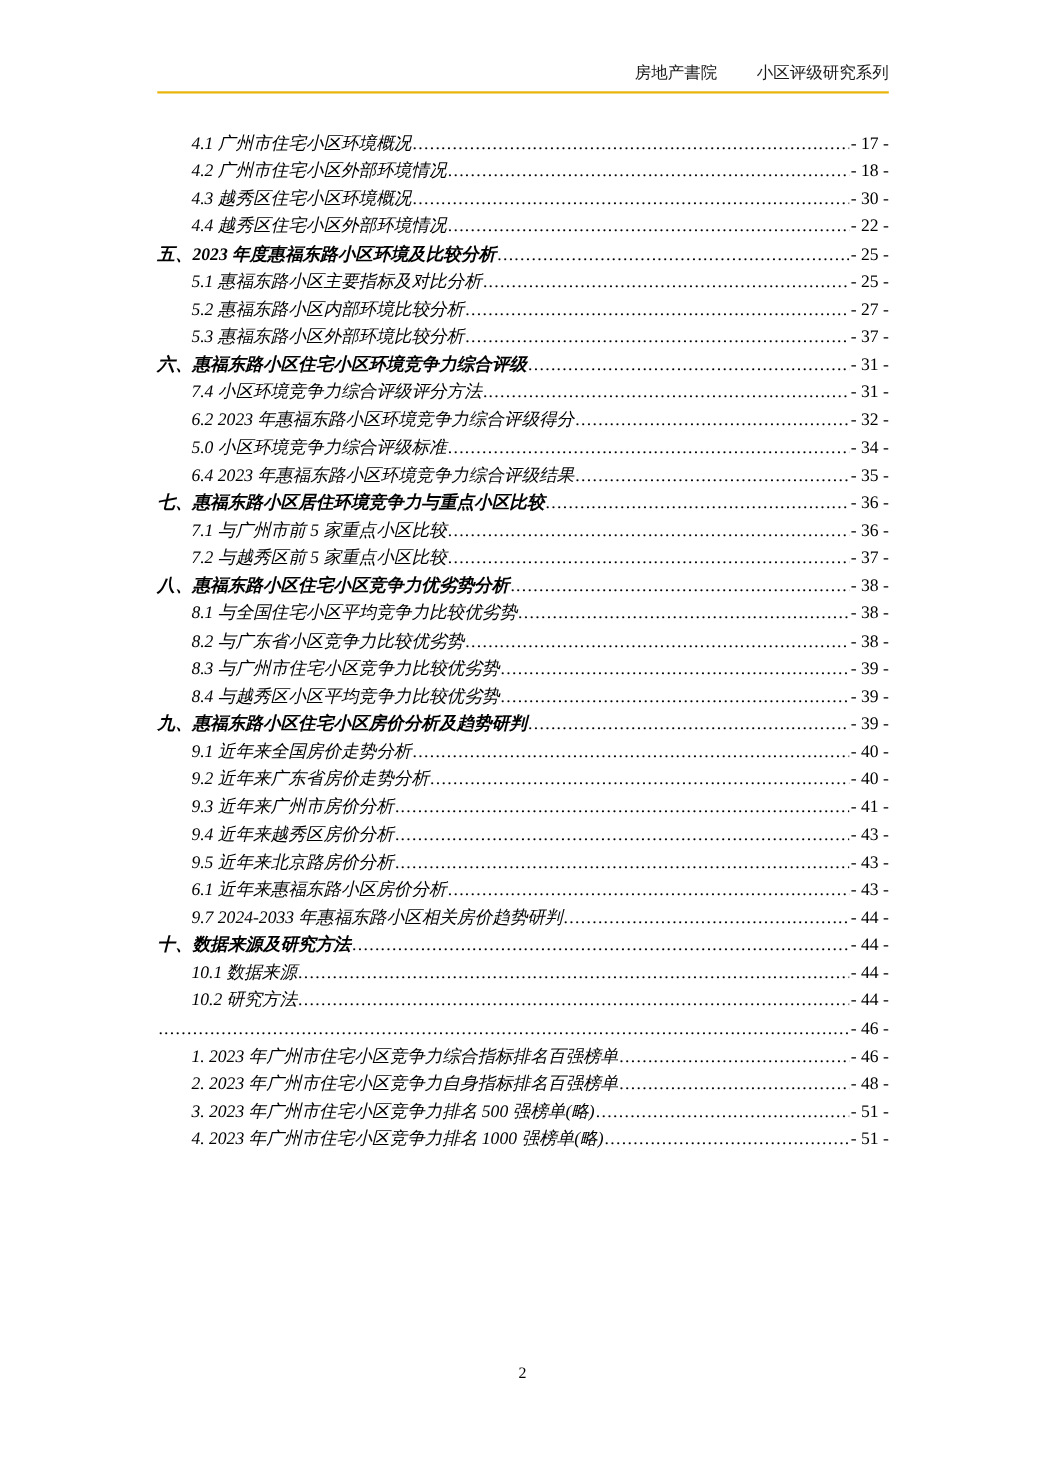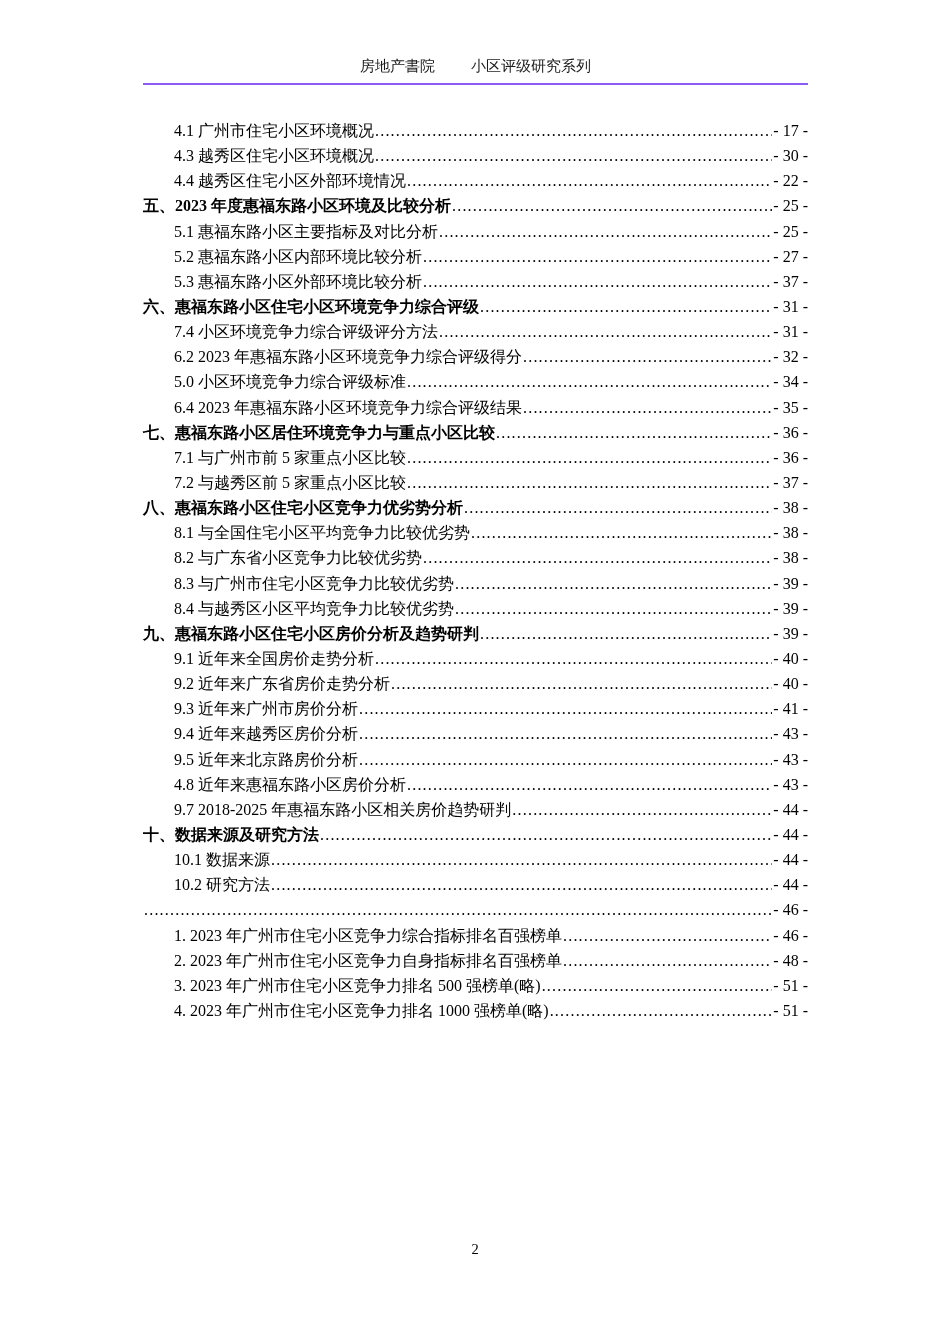--- a/index.html
+++ b/index.html
@@ -15,24 +15,24 @@
     background: #ffffff;
     margin: 0 auto;
     overflow: hidden;
   }
   .header {
     position: absolute;
     left: 143px;
     right: 142px;
     top: 57px;
     display: flex;
-    justify-content: center;
+    justify-content: flex-end;
     align-items: flex-end;
     padding-bottom: 7px;
-    border-bottom: 2px solid #8b5cf6;
+    border-bottom: 2px solid #eab308;
     font-family: "Liberation Sans", "DejaVu Sans", sans-serif;
     font-size: 15px;
     color: #1a1a1a;
     gap: 36px;
   }
   .toc {
     position: absolute;
     left: 143px;
     top: 118px;
     width: 665px;
@@ -40,21 +40,21 @@
   .toc-row {
     display: flex;
     align-items: baseline;
     height: 25.15px;
     line-height: 25.15px;
     font-size: 16px;
     white-space: nowrap;
   }
   .toc-row.level-1 { font-weight: bold; }
   .toc-row.level-2 { padding-left: 31px; }
-  .toc-label { flex: 0 0 auto; white-space: nowrap; }
+  .toc-label { flex: 0 0 auto; white-space: nowrap; font-style: italic; }
   .toc-dots {
     flex: 1 1 auto;
     overflow: hidden;
     white-space: nowrap;
     font-weight: normal;
     letter-spacing: 1.2px;
     margin: 0 1px;
   }
   .toc-dots::after {
     content: "................................................................................................................................................................................";
@@ -79,20 +79,25 @@
     <span>小区评级研究系列</span>
   </div>
 
   <div class="toc">
       <div class="toc-row level-2">
       <span class="toc-label">4.1 广州市住宅小区环境概况</span>
       <span class="toc-dots"></span>
       <span class="toc-page">- 17 -</span>
     </div>
       <div class="toc-row level-2">
+      <span class="toc-label">4.2 广州市住宅小区外部环境情况</span>
+      <span class="toc-dots"></span>
+      <span class="toc-page">- 18 -</span>
+    </div>
+      <div class="toc-row level-2">
       <span class="toc-label">4.3 越秀区住宅小区环境概况</span>
       <span class="toc-dots"></span>
       <span class="toc-page">- 30 -</span>
     </div>
       <div class="toc-row level-2">
       <span class="toc-label">4.4 越秀区住宅小区外部环境情况</span>
       <span class="toc-dots"></span>
       <span class="toc-page">- 22 -</span>
     </div>
       <div class="toc-row level-1">
@@ -204,26 +209,26 @@
       <span class="toc-label">9.4 近年来越秀区房价分析</span>
       <span class="toc-dots"></span>
       <span class="toc-page">- 43 -</span>
     </div>
       <div class="toc-row level-2">
       <span class="toc-label">9.5 近年来北京路房价分析</span>
       <span class="toc-dots"></span>
       <span class="toc-page">- 43 -</span>
     </div>
       <div class="toc-row level-2">
-      <span class="toc-label">4.8 近年来惠福东路小区房价分析</span>
+      <span class="toc-label">6.1 近年来惠福东路小区房价分析</span>
       <span class="toc-dots"></span>
       <span class="toc-page">- 43 -</span>
     </div>
       <div class="toc-row level-2">
-      <span class="toc-label">9.7 2018-2025 年惠福东路小区相关房价趋势研判</span>
+      <span class="toc-label">9.7 2024-2033 年惠福东路小区相关房价趋势研判</span>
       <span class="toc-dots"></span>
       <span class="toc-page">- 44 -</span>
     </div>
       <div class="toc-row level-1">
       <span class="toc-label">十、数据来源及研究方法</span>
       <span class="toc-dots"></span>
       <span class="toc-page">- 44 -</span>
     </div>
       <div class="toc-row level-2">
       <span class="toc-label">10.1 数据来源</span>

